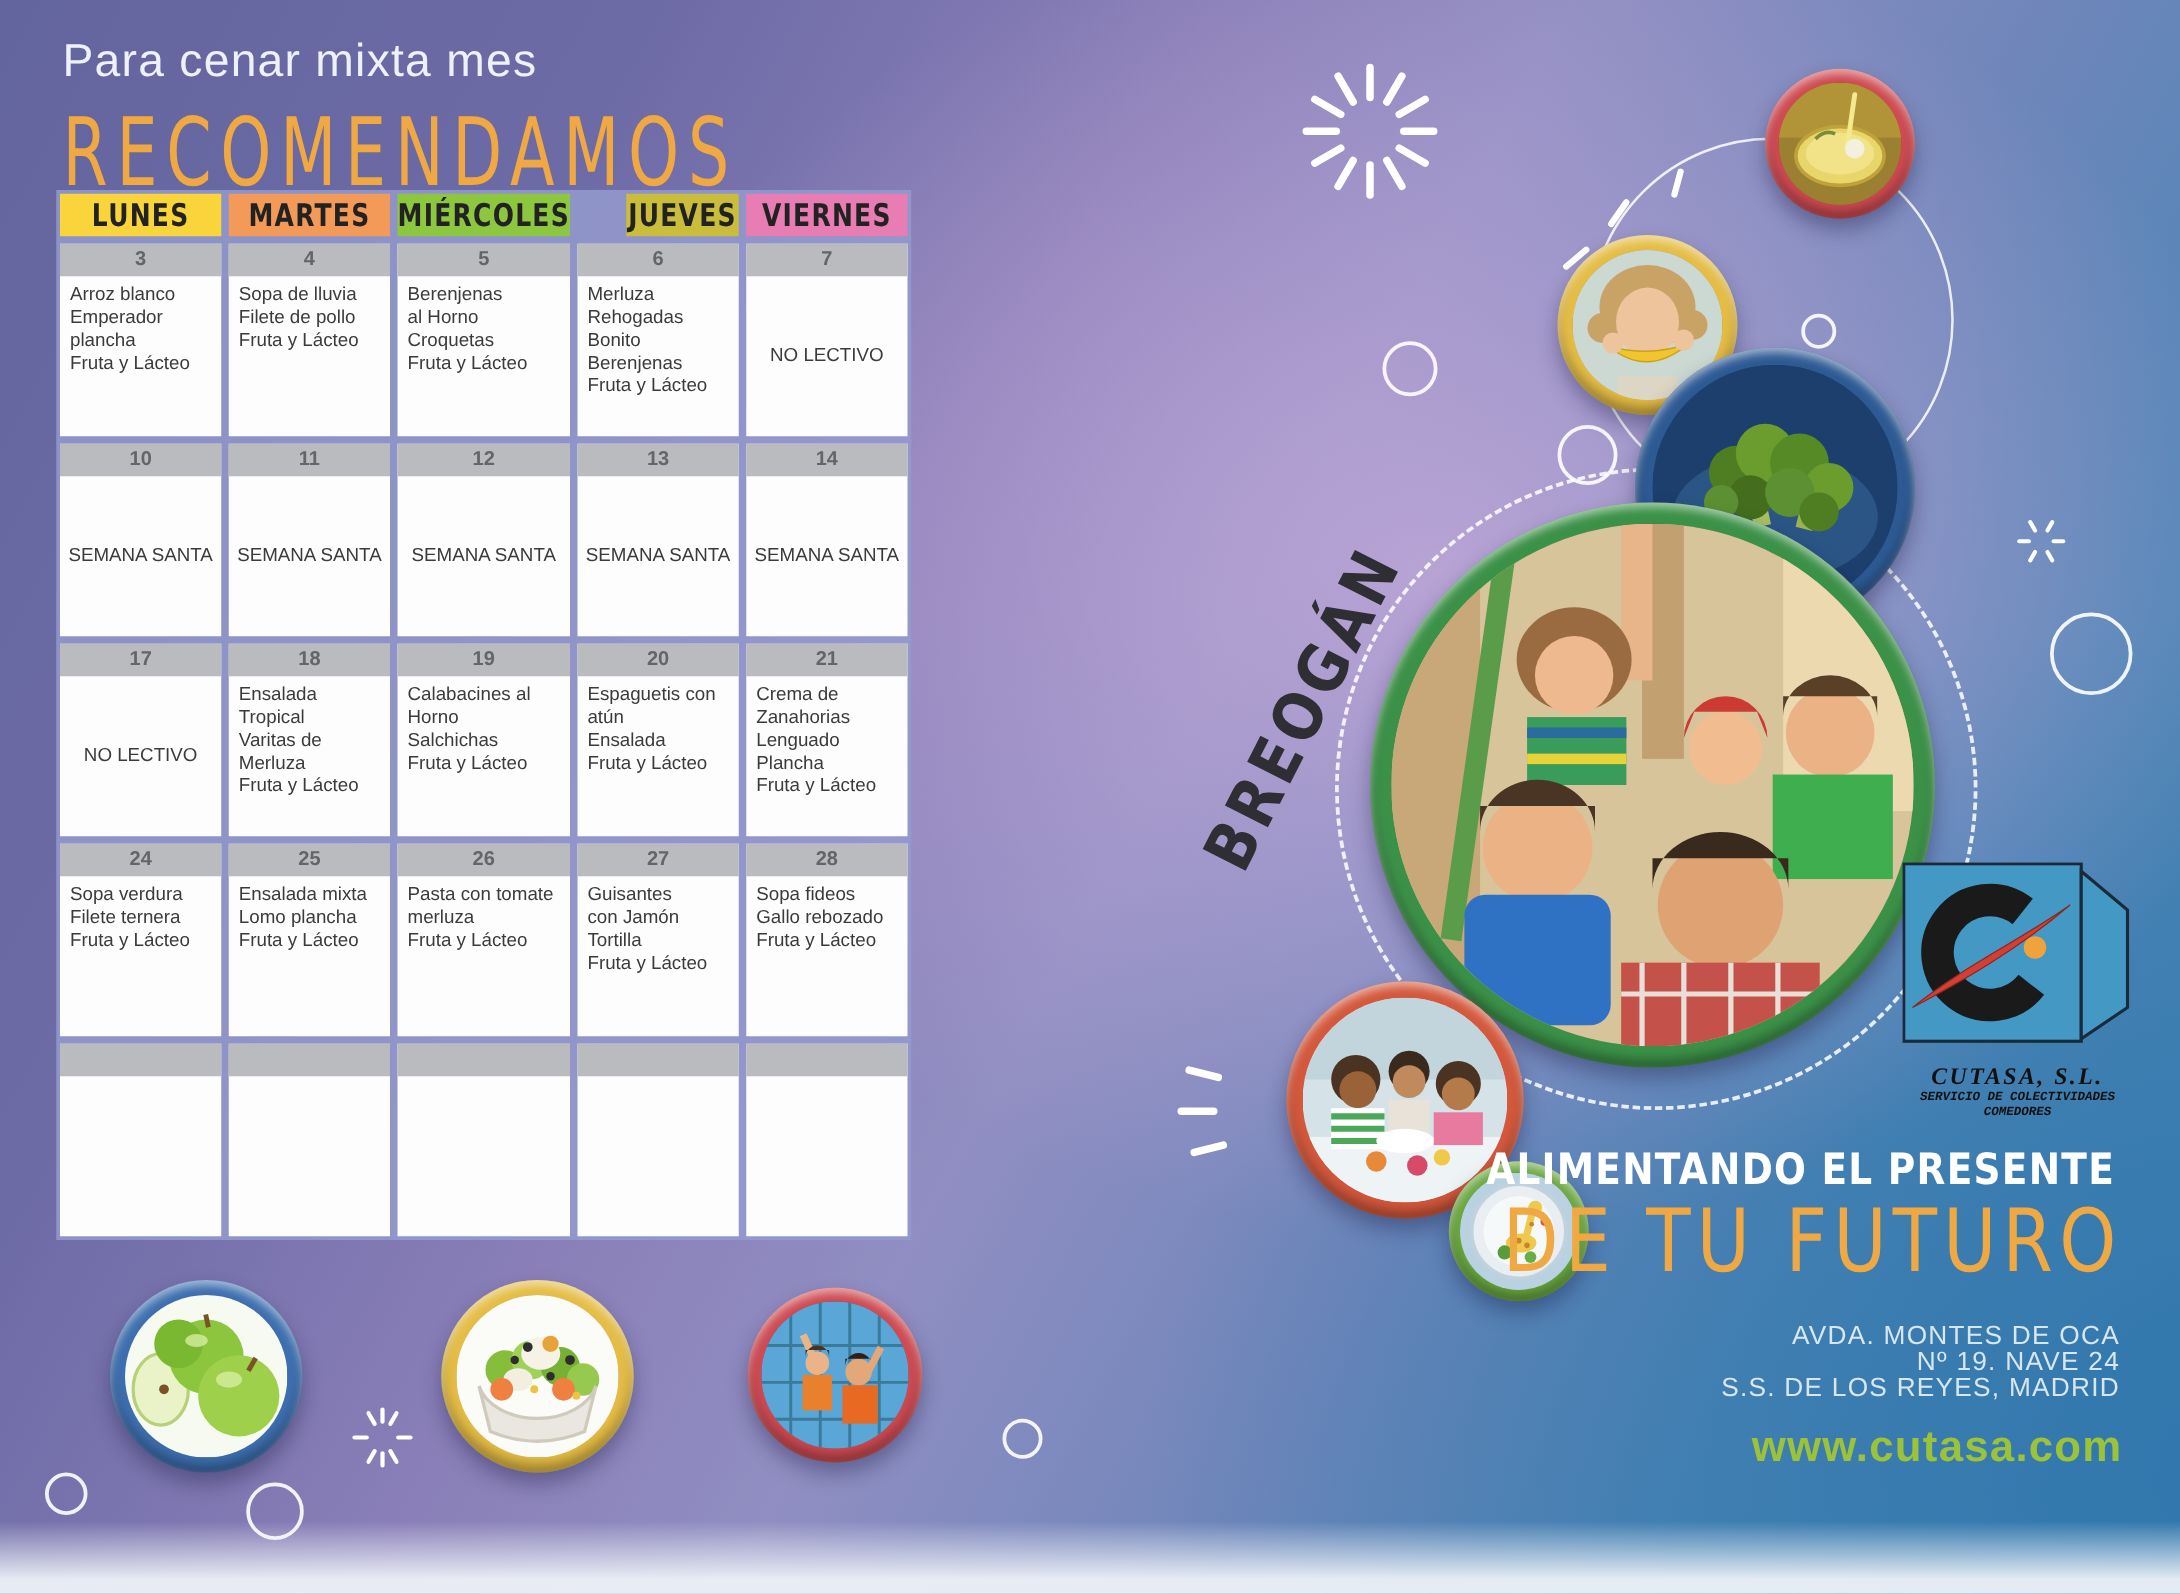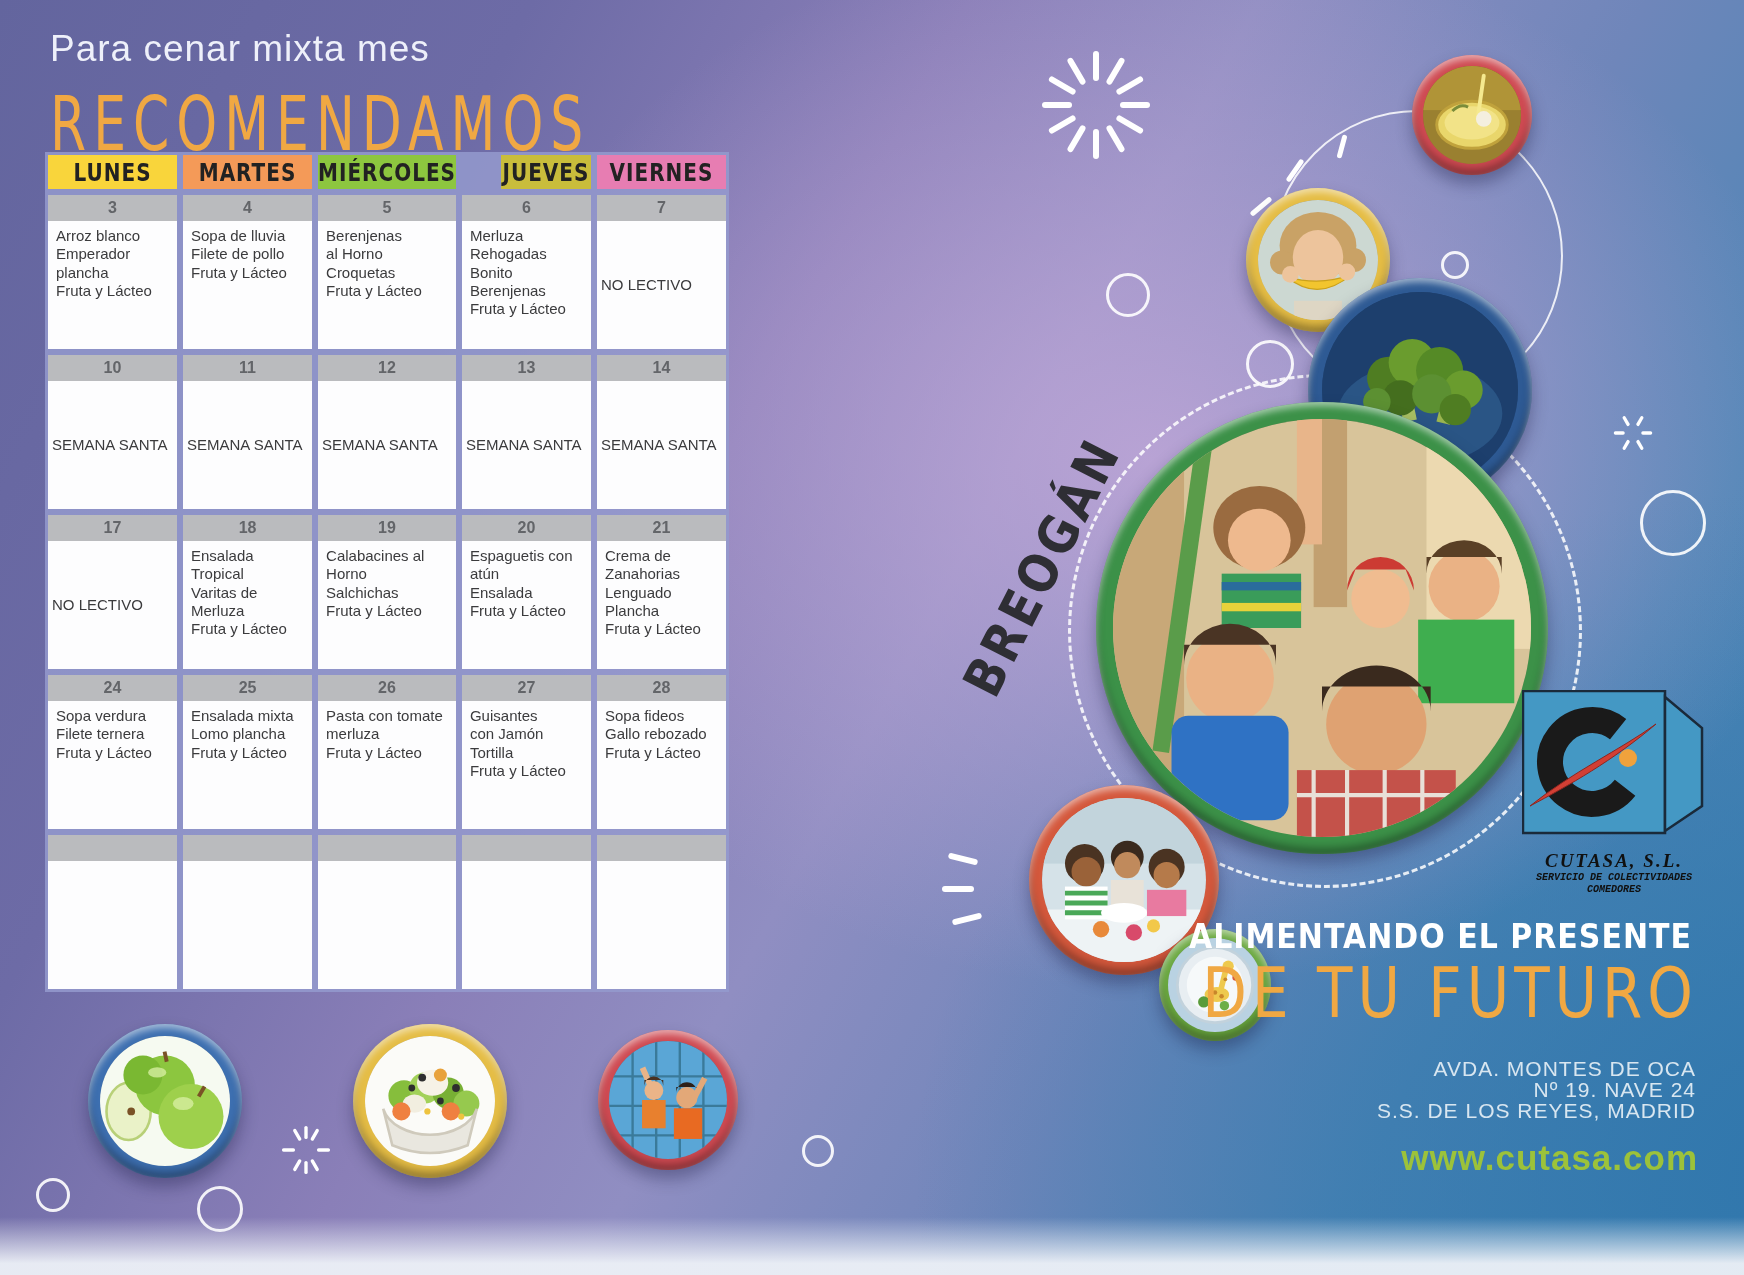--- a/index.html
+++ b/index.html
@@ -24,21 +24,21 @@
   #cal-grid{display:grid;grid-template-columns:repeat(5,1fr);gap:6px;
     background:rgba(148,154,206,.85);padding:3px;}
   .cal-day-header{height:34px;display:flex;align-items:center;justify-content:center;
     font-family:"DejaVu Sans", sans-serif;font-size:20px;font-weight:700;color:#222;
     letter-spacing:1px;}
   .cal-day-header>span{display:inline-block;transform:scaleY(1.25);}
   .cal-unit{height:154px;display:flex;flex-direction:column;background:#fdfdfe;}
   .cal-datebar{height:26px;flex:0 0 26px;background:#babbbe;display:flex;align-items:center;
     justify-content:center;font-weight:700;font-size:16px;color:#636569;}
   .cal-body{flex:1;padding:6px 8px;font-size:15px;line-height:1.22;color:#3b3b3d;}
-  .cal-body.note{display:flex;align-items:center;padding:0 4px;text-align:center;}
+  .cal-body.note{display:flex;align-items:center;justify-content:center;padding:0 4px;text-align:center;}
   
   .pc{position:absolute;border-radius:50%;background:var(--ring,#888);
       box-shadow:0 9px 16px rgba(20,20,60,.35),
                  inset 0 4px 7px rgba(255,255,255,.55),
                  inset 0 -6px 9px rgba(0,0,0,.35);}
   .pc-img{position:absolute;inset:var(--rw,12px);border-radius:50%;overflow:hidden;
       box-shadow:inset 0 4px 9px rgba(0,0,0,.35);}
   .pc-img svg{width:100%;height:100%;display:block;}
   
   .ring-thin{position:absolute;border-radius:50%;border:2px solid rgba(255,255,255,.85);}

